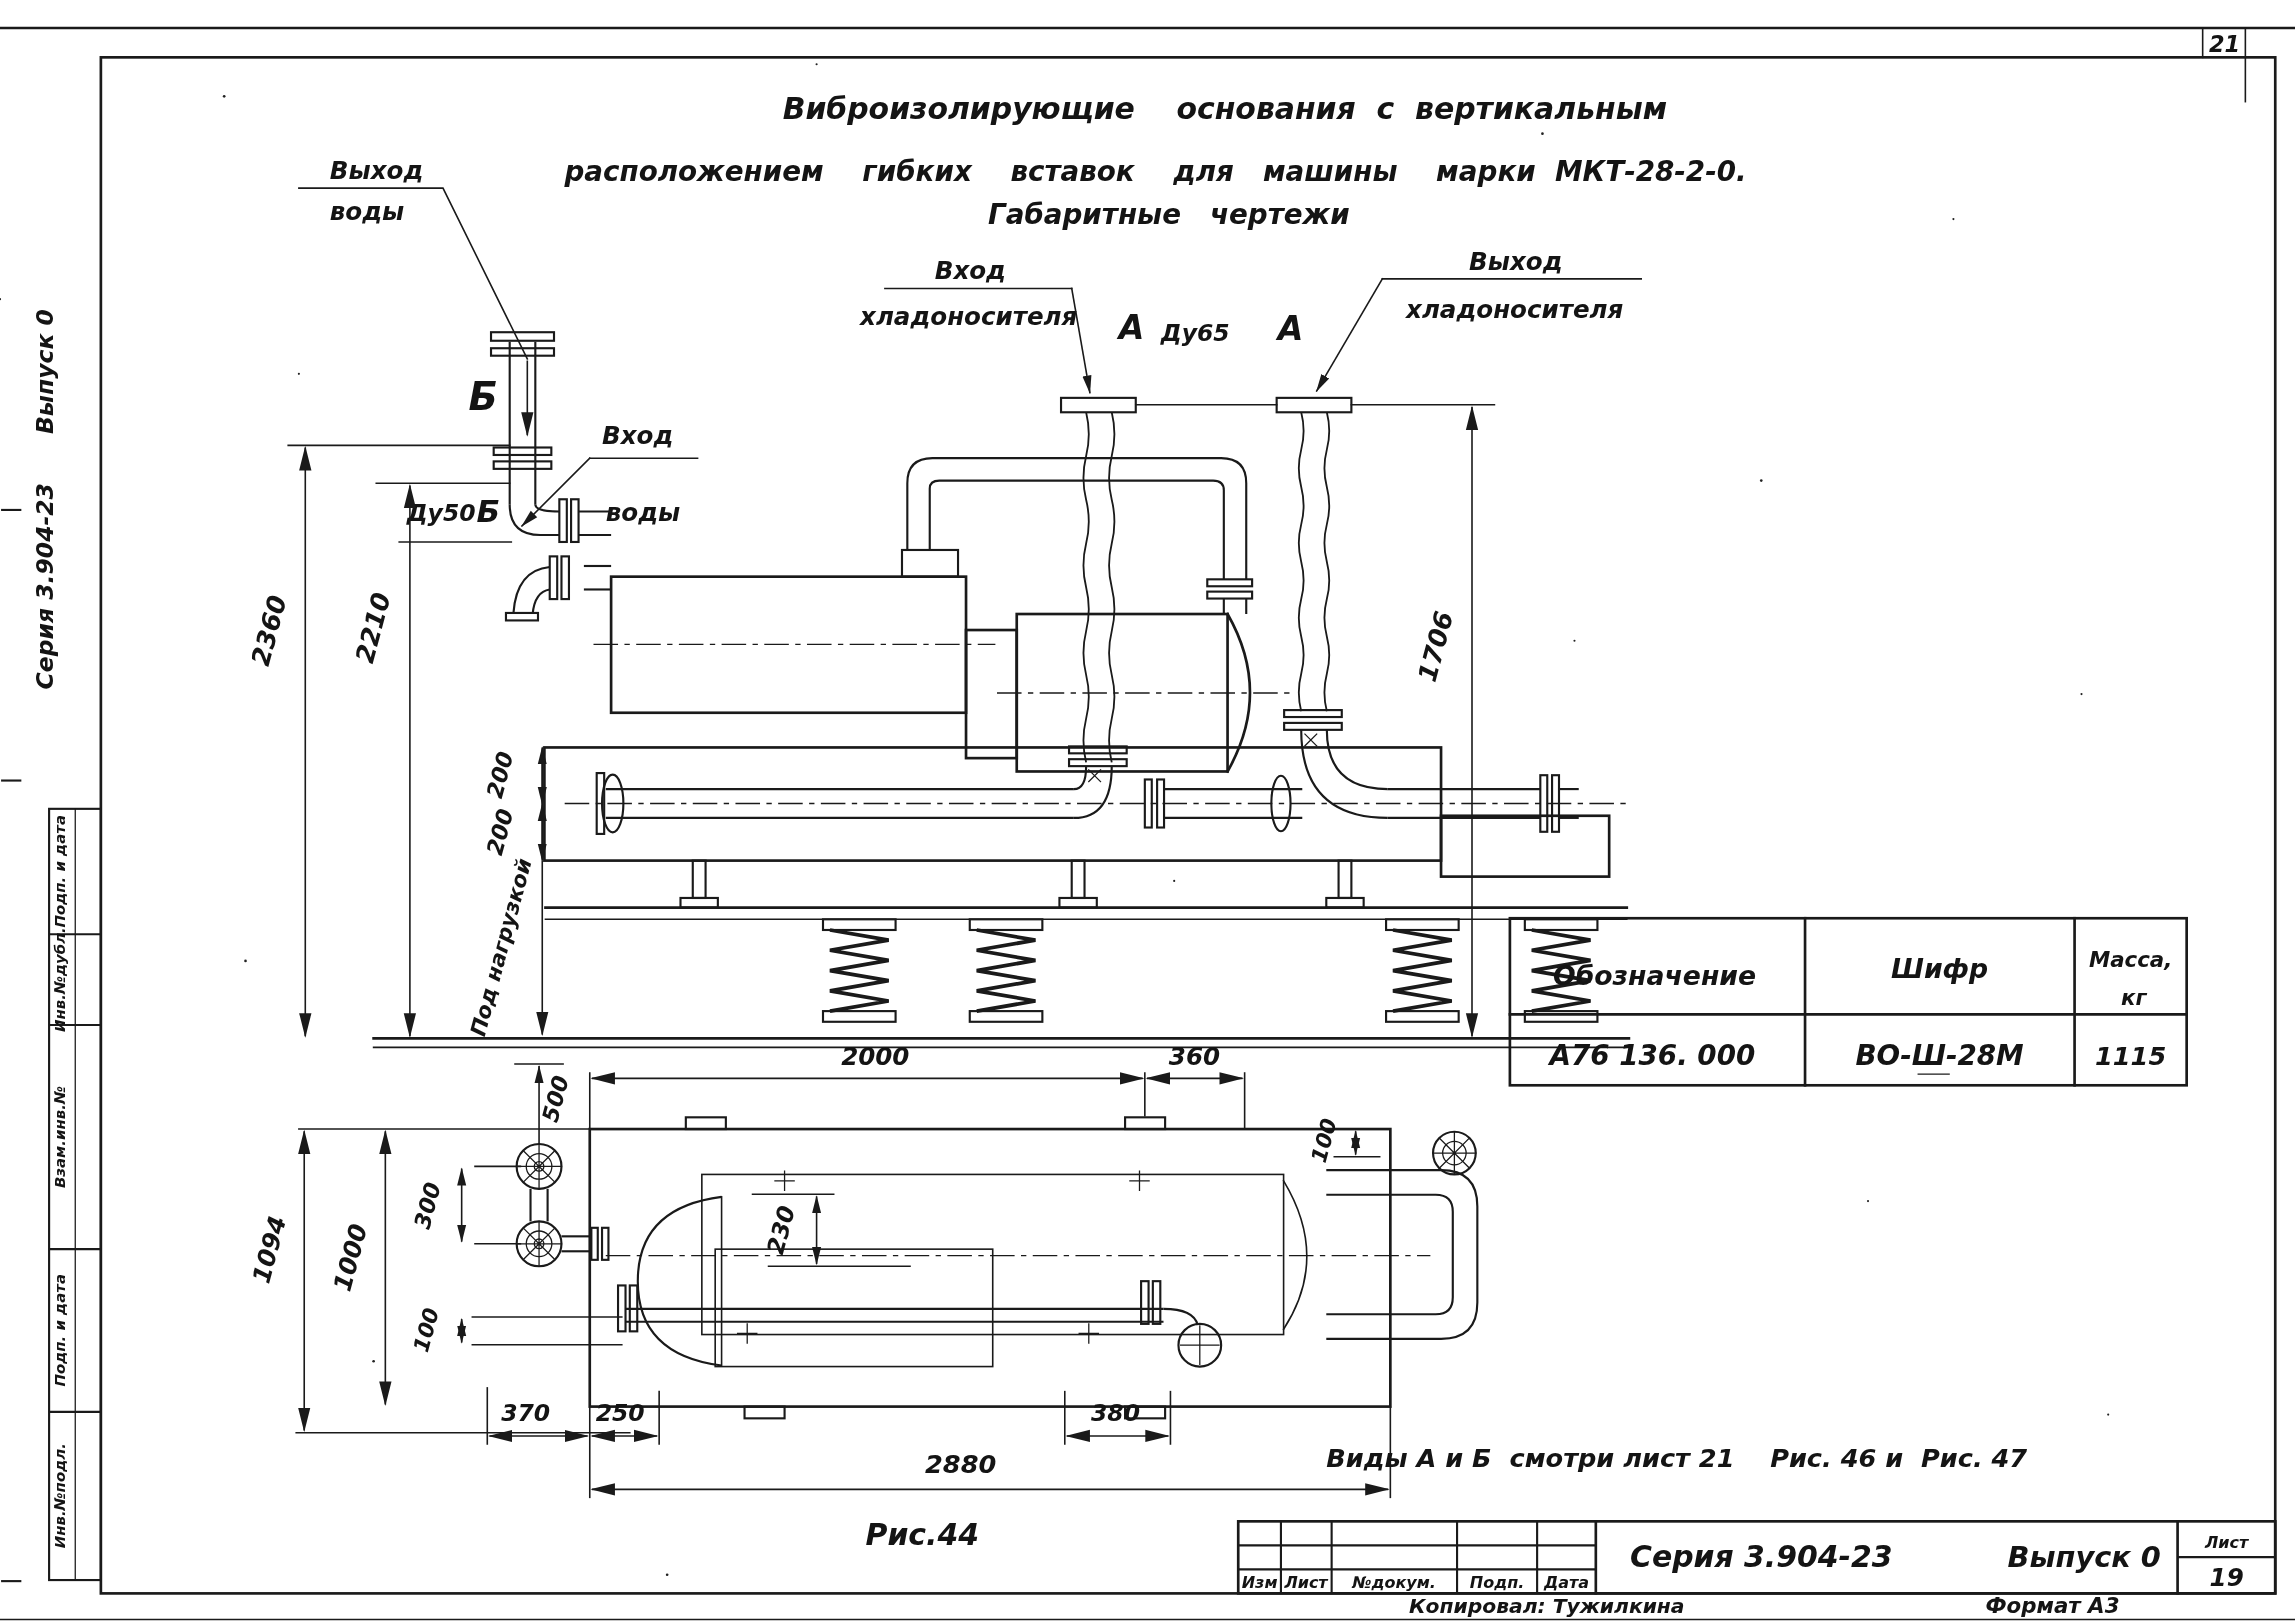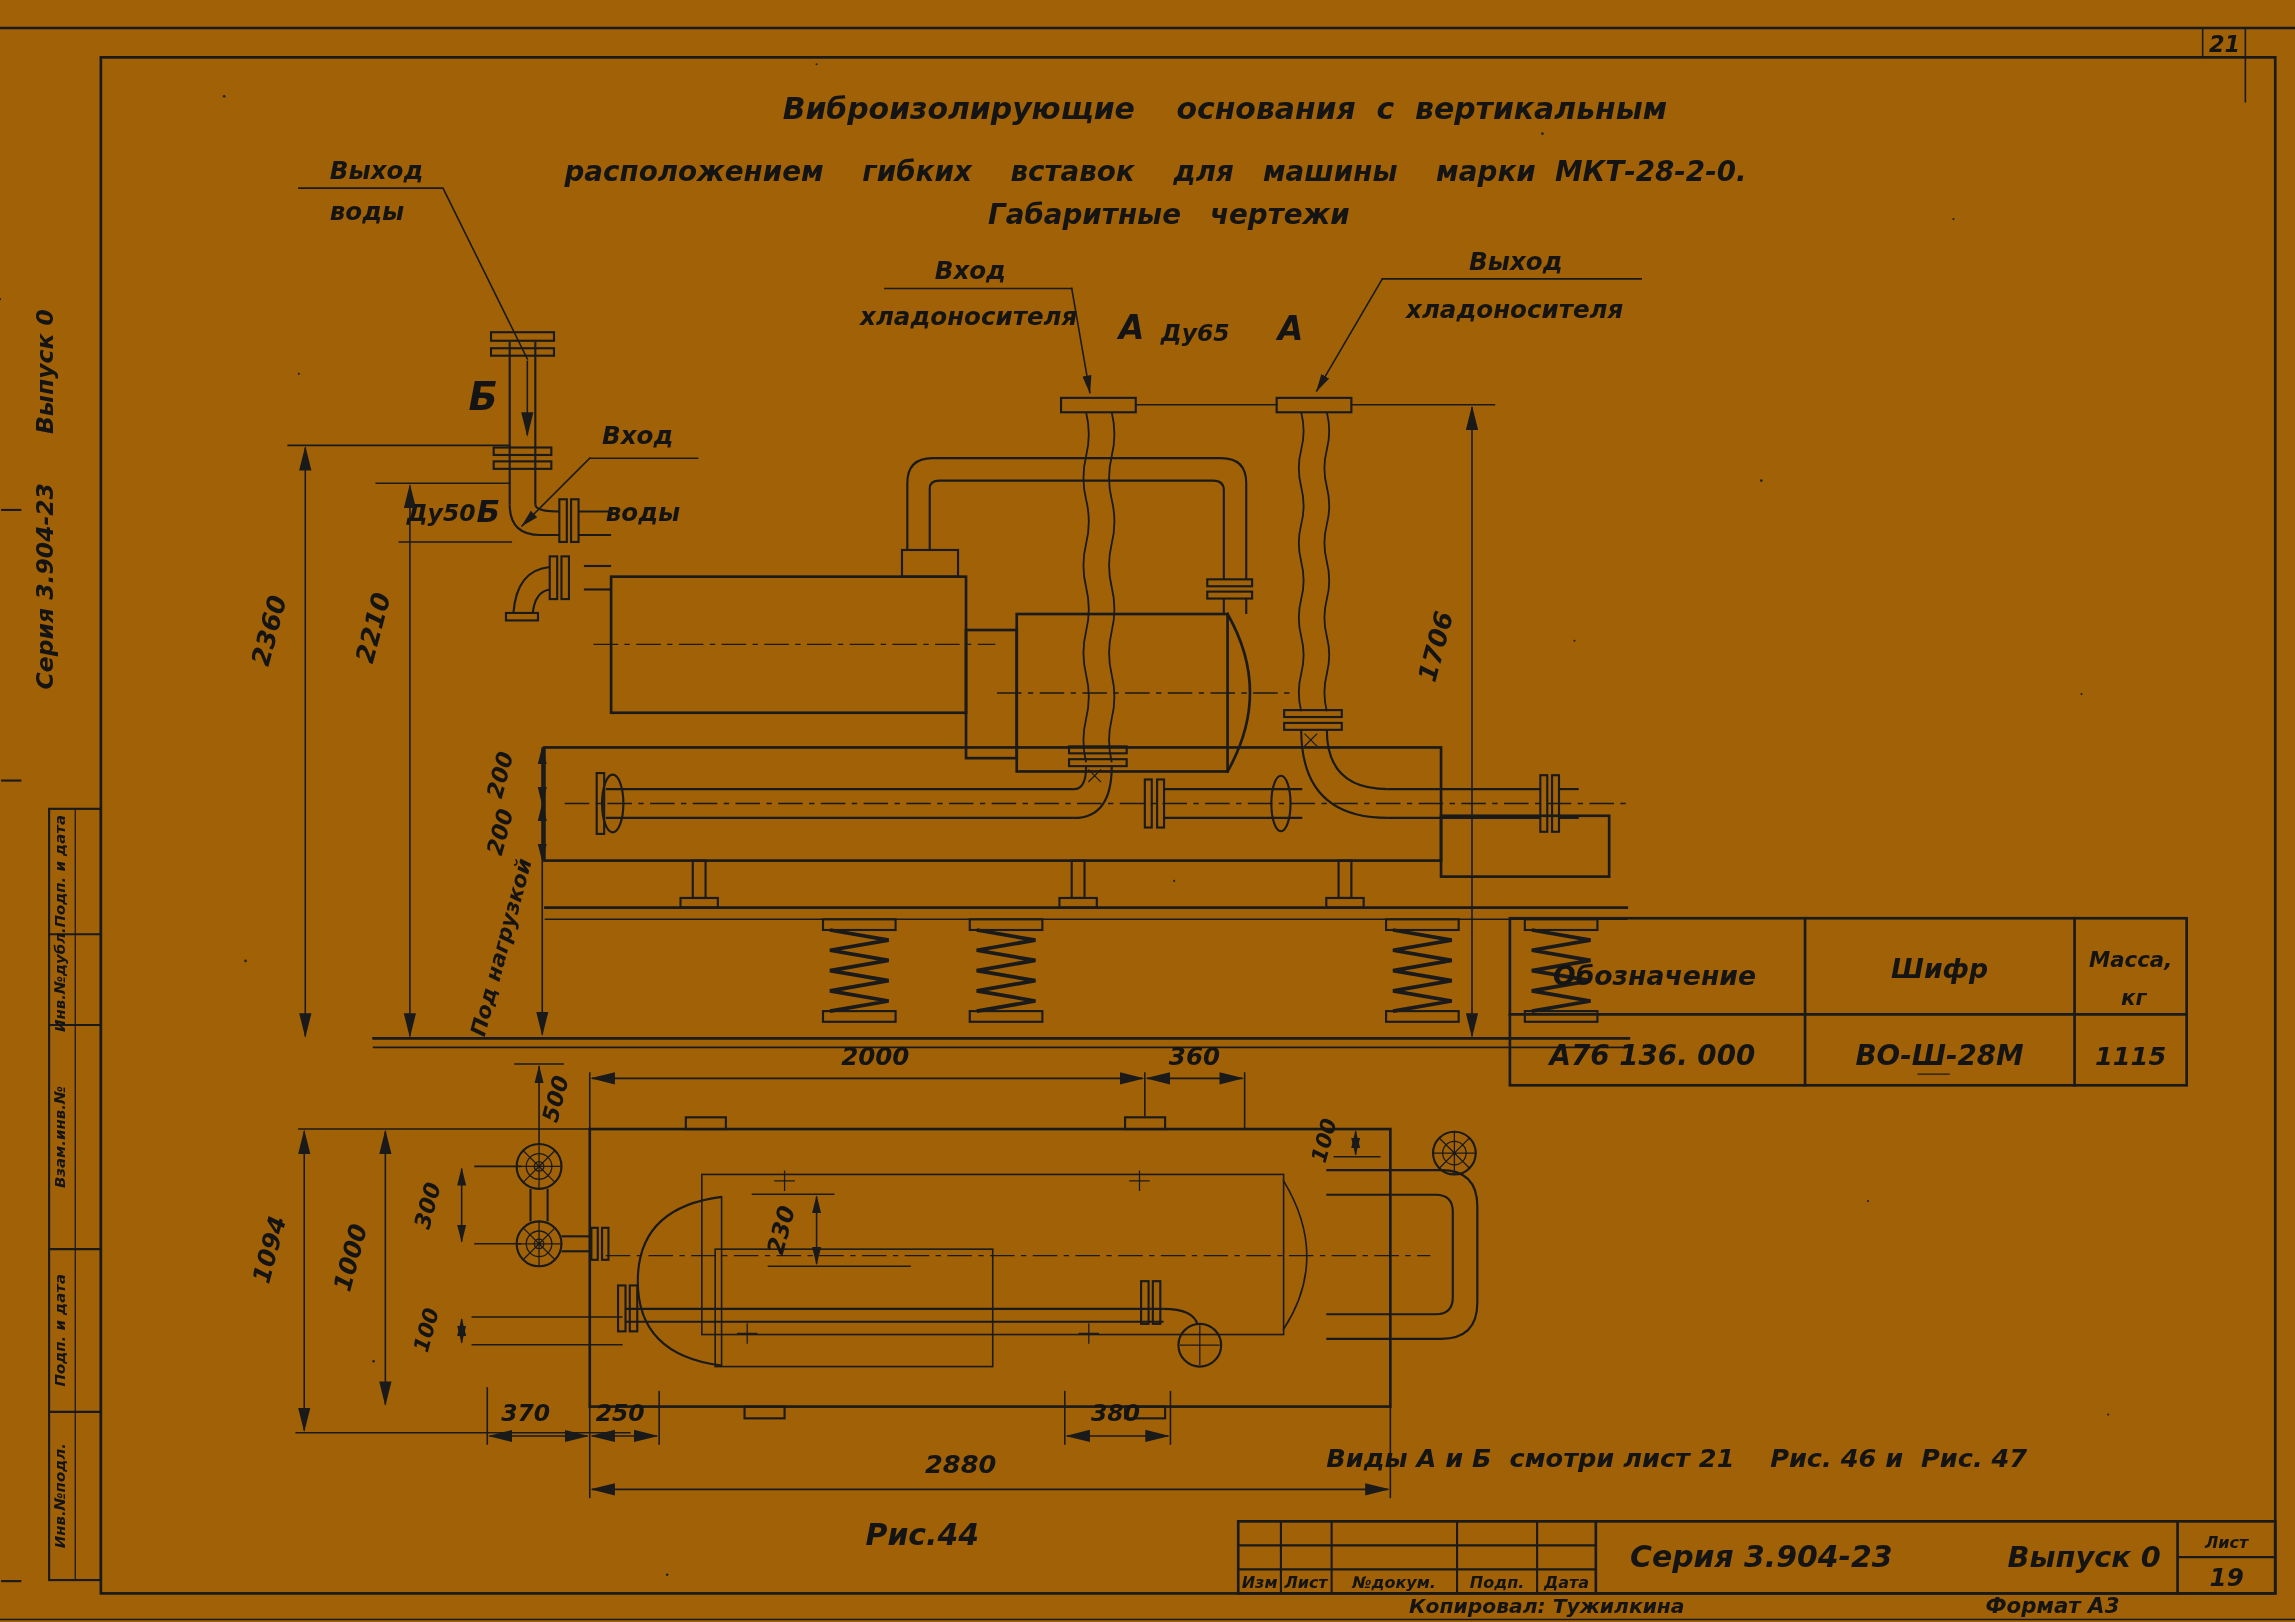--- a/index.html
+++ b/index.html
@@ -1,16 +1,16 @@
 <!DOCTYPE html>
 <html style="font-size:8.5px"><head>
 <meta charset="utf-8">
 <style>
   html,body{margin:0;padding:0;background:#d8d6d0;}
-  .sheet{position:relative;width:2295px;height:1623px;background:#a16207;overflow:hidden;}
+  .sheet{position:relative;width:2295px;height:1623px;background:#ffffff;overflow:hidden;}
   svg{position:absolute;inset:0;}
   svg text{font-family:"DejaVu Sans",sans-serif;font-style:italic;font-weight:600;fill:#141414;white-space:pre;}
   .ln{stroke:#1a1a1a;fill:none;stroke-width:5;stroke-linecap:square;}
   .tn{stroke:#1a1a1a;fill:none;stroke-width:3;stroke-linecap:square;}
   .t2{stroke:#1a1a1a;fill:none;stroke-width:2.4;stroke-linecap:square;}
   .dim{stroke:#1a1a1a;fill:none;stroke-width:3;}
   .cl{stroke:#1a1a1a;fill:none;stroke-width:2.4;stroke-dasharray:46 12 10 12;}
   .bar{fill:none;stroke:#1a1a1a;stroke-width:4;}
 </style>
 </head>

